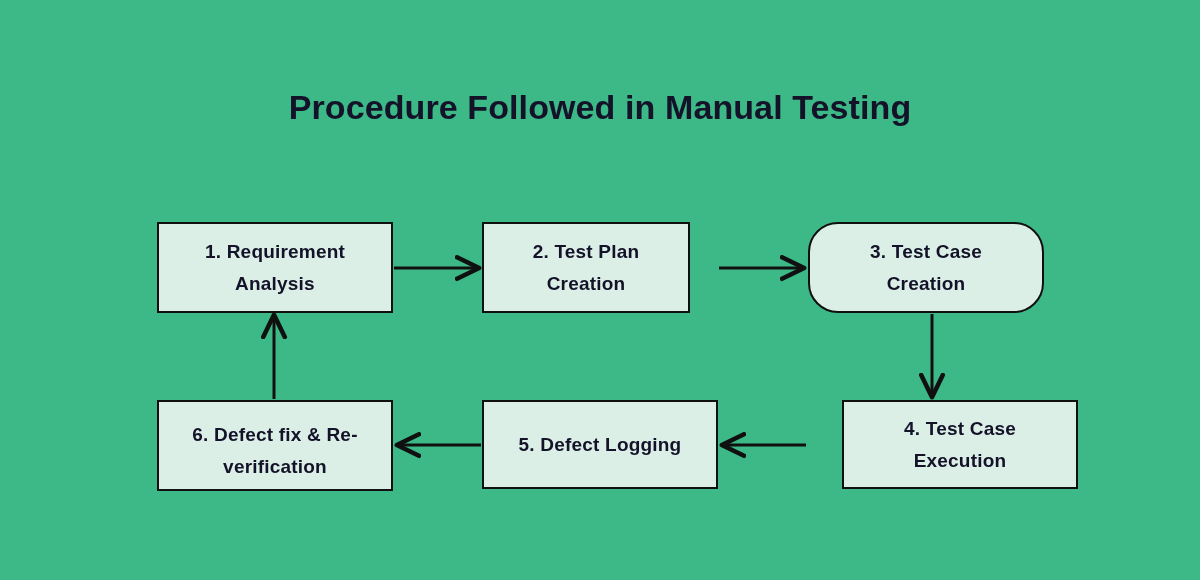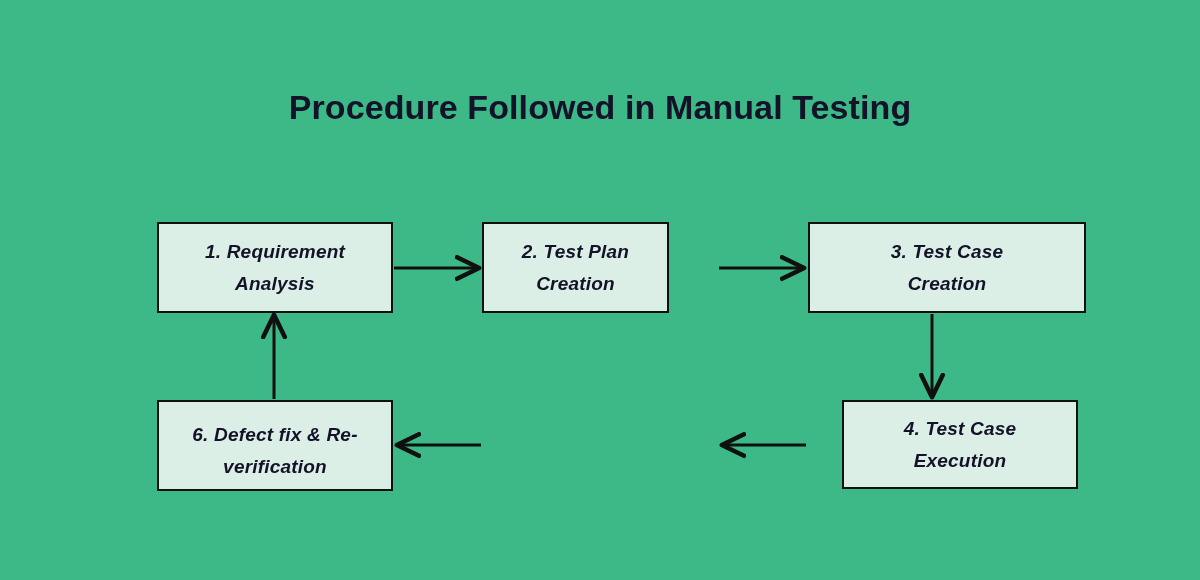--- a/index.html
+++ b/index.html
@@ -52,36 +52,35 @@
 
   .node {
     position: absolute;
     background: #dcefe7;
     border: 2px solid #101010;
     display: flex;
     align-items: center;
     justify-content: center;
     text-align: center;
     padding: 6px 14px;
-    font-style: italic;
   }
 
   .node-label {
     font-size: 19px;
     font-weight: bold;
     color: #131228;
     line-height: 32px;
     letter-spacing: 0.2px;
     white-space: pre-line;
   }
 
   
   #node-1 { left: 157px; top: 222px;  width: 236px; height: 91px; }
-  #node-2 { left: 482px; top: 222px;  width: 187px; height: 91px; }
-  #node-3 { left: 808px; top: 222px;  width: 278px; height: 91px; }
+  #node-2 { left: 482px; top: 222px;  width: 208px; height: 91px; }
+  #node-3 { left: 808px; top: 222px;  width: 236px; height: 91px; border-radius: 30px; }
   #node-4 { left: 808px; top: 400px;  width: 236px; height: 89px; margin-left: 34px; }
   #node-5 { left: 482px; top: 400px;  width: 236px; height: 89px; }
   #node-6 { left: 157px; top: 400px;  width: 236px; height: 91px; align-items: flex-end; }
 </style>
 </head>
 <body>
 
 <div class="canvas">
 
   <div class="page-title">Procedure Followed in Manual Testing</div>
@@ -121,20 +120,23 @@
     <div class="node" id="node-3">
       <span class="node-label">3. Test Case
 Creation</span>
     </div>
 
     <div class="node" id="node-4">
       <span class="node-label">4. Test Case
 Execution</span>
     </div>
 
+    <div class="node" id="node-5">
+      <span class="node-label">5. Defect Logging</span>
+    </div>
 
     <div class="node" id="node-6">
       <span class="node-label">6. Defect fix &amp; Re-
 verification</span>
     </div>
 
   </div>
 </div>
 
 </body></html>

